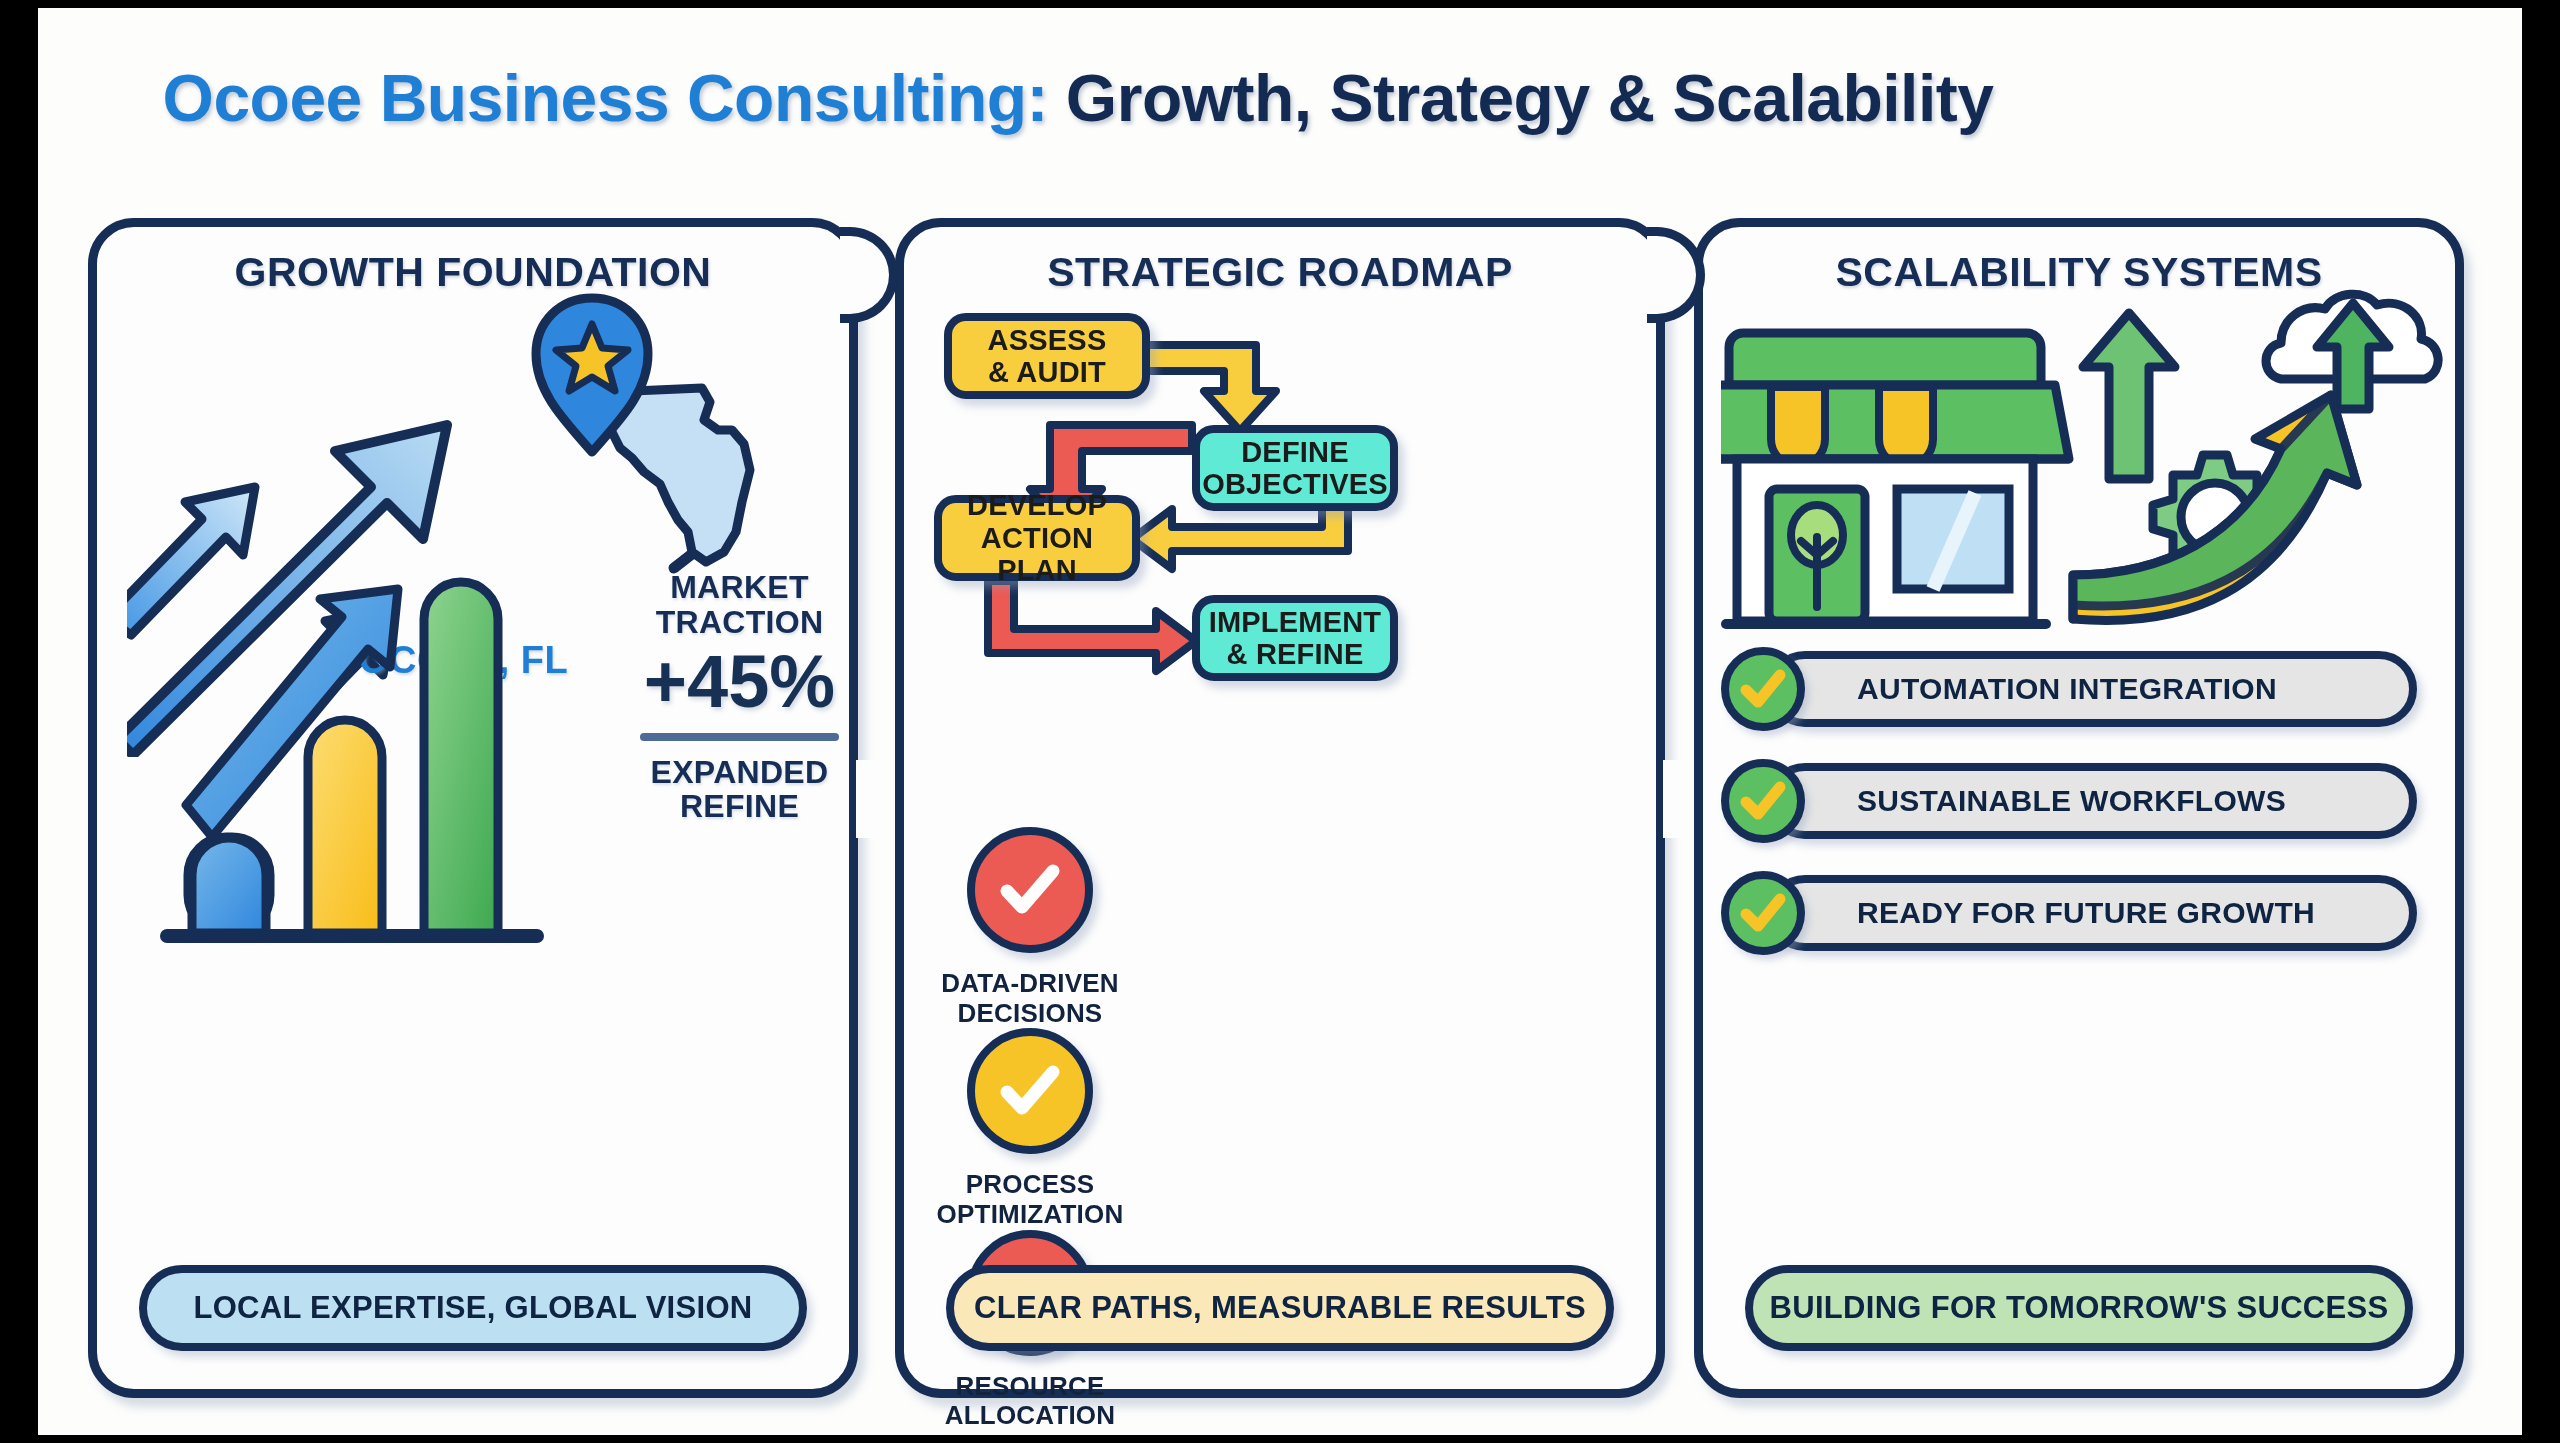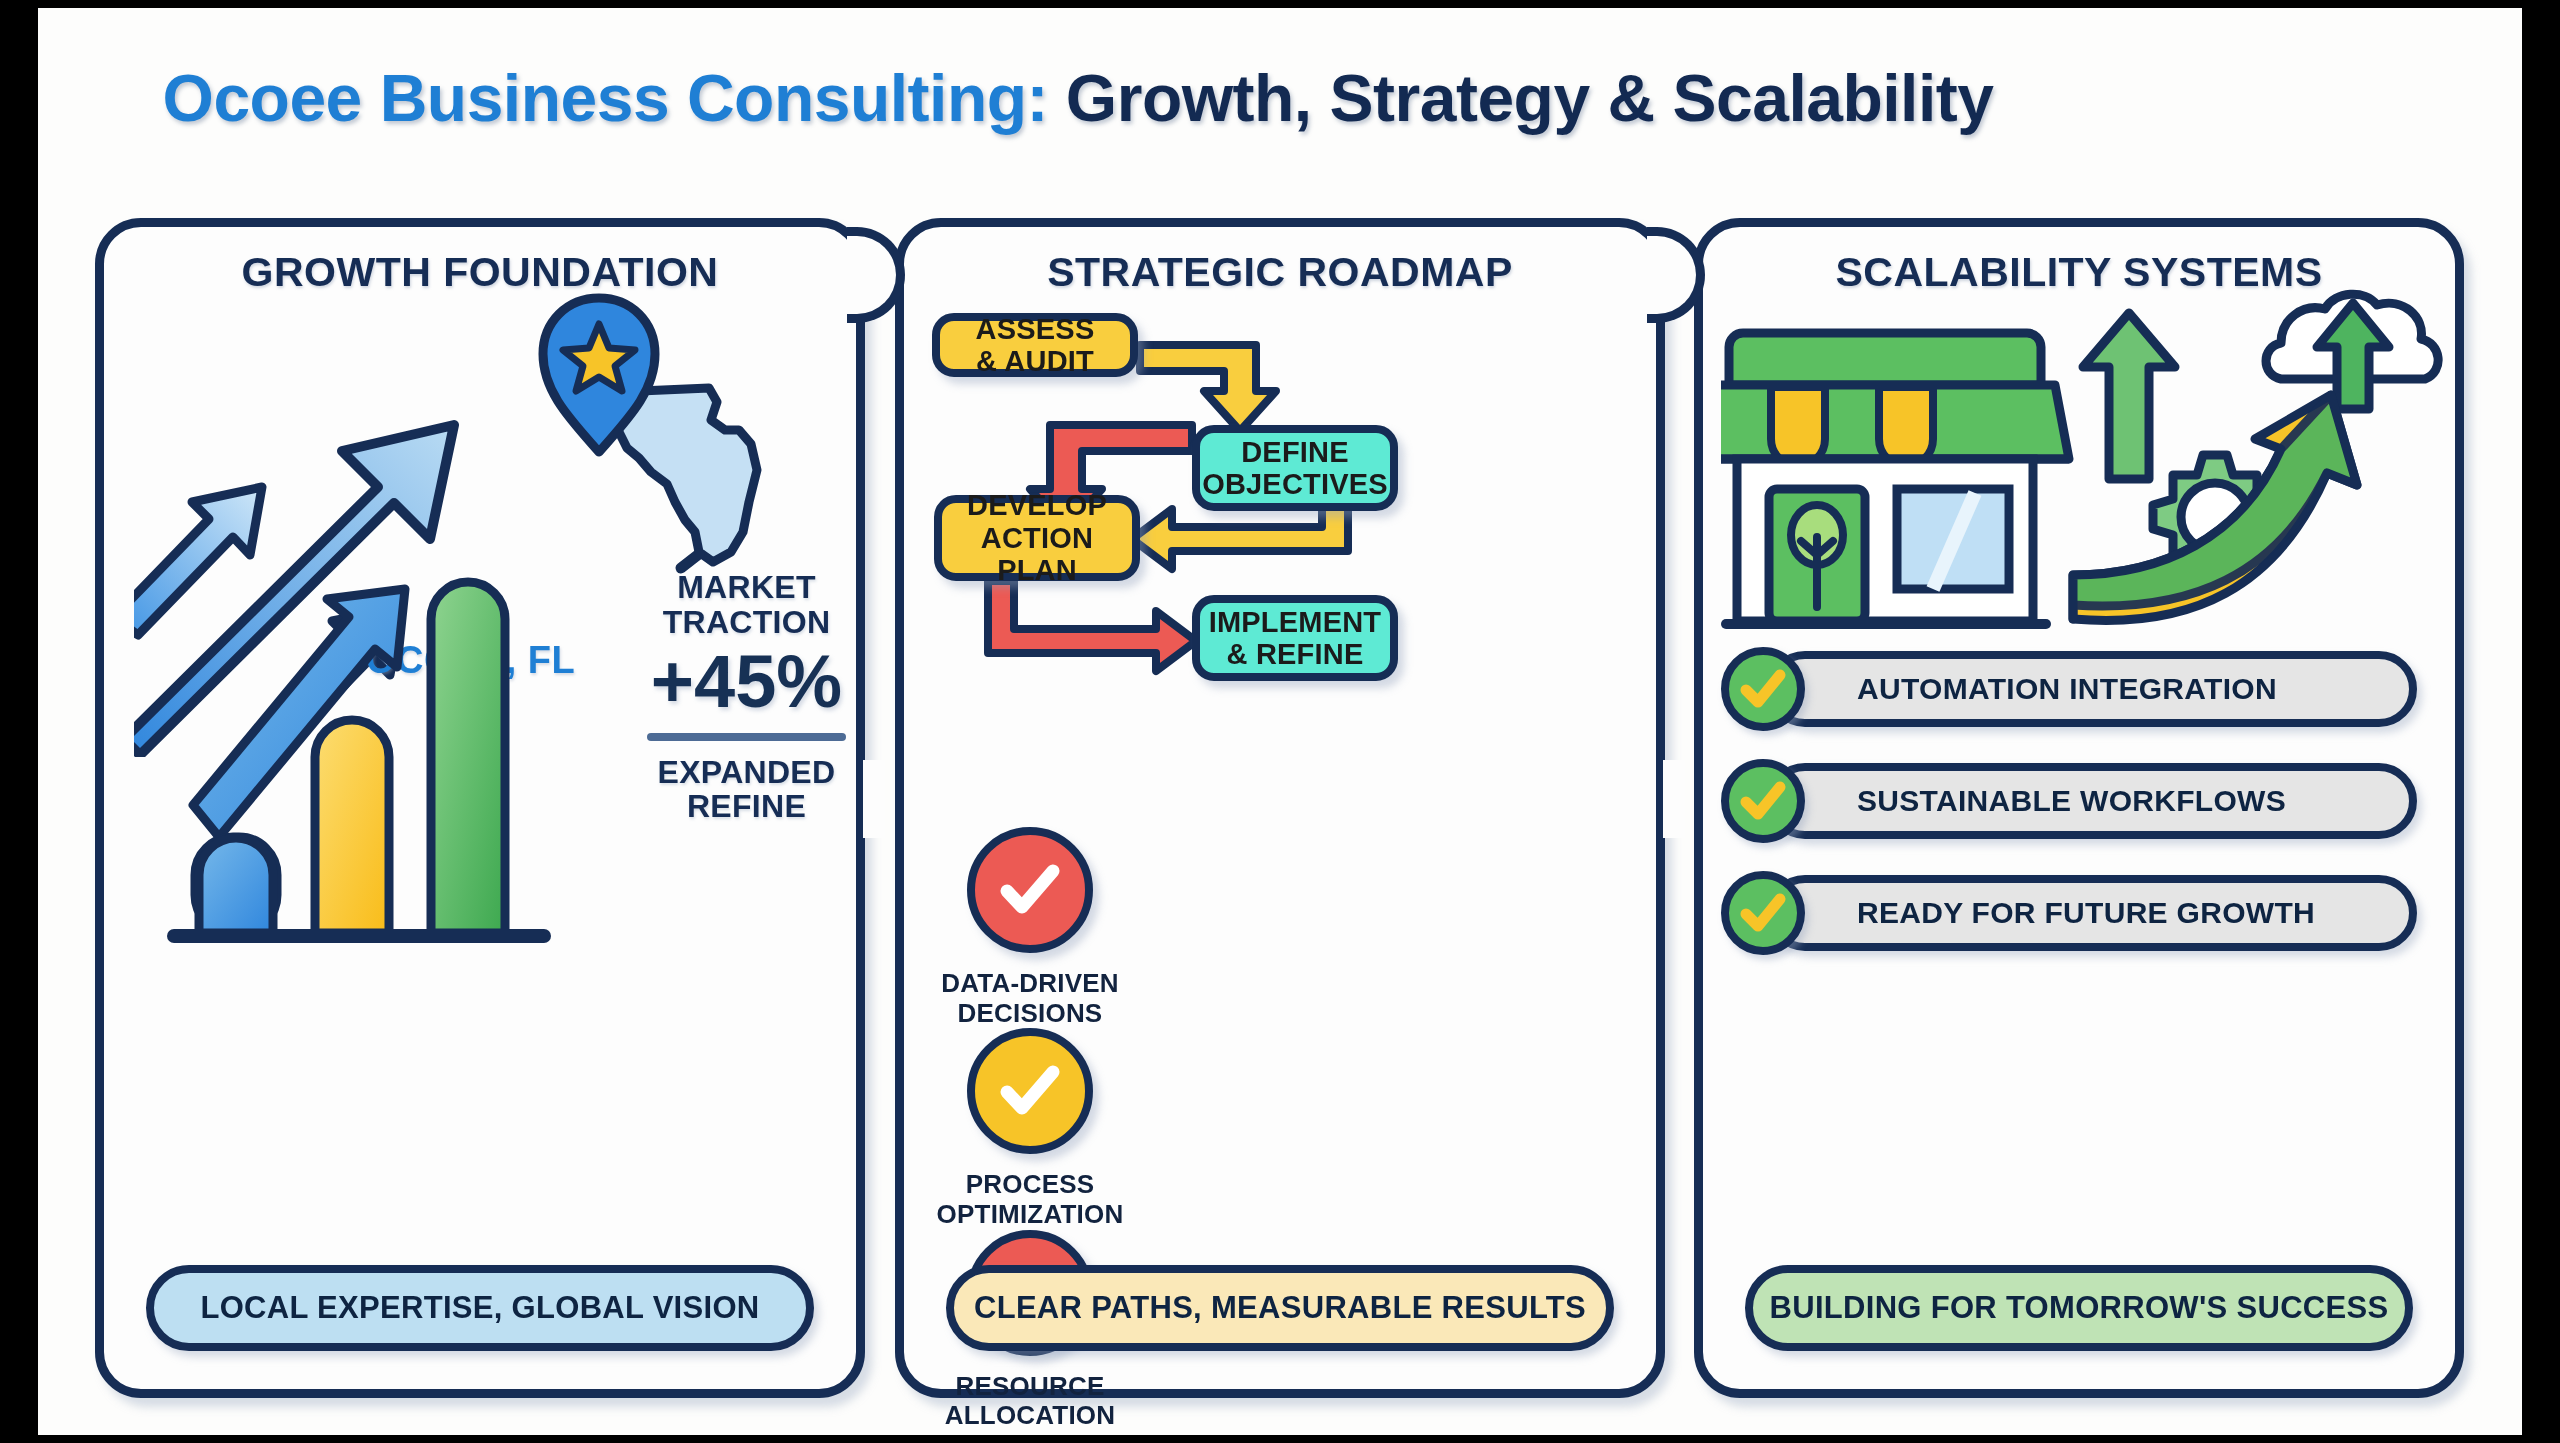--- a/index.html
+++ b/index.html
@@ -37,21 +37,21 @@
   .panel {
     position: absolute;
     top: 210px;
     width: 770px;
     height: 1180px;
     background: #fdfdfd;
     border: 9px solid #162d55;
     border-radius: 46px;
     box-shadow: 7px 9px 10px rgba(150,165,190,.38);
   }
-  #panel-1 { left: 57px; }
+  #panel-1 { left: 50px; }
   #panel-2 { left: 857px; }
   #panel-3 { left: 1656px; }
 
   
   .notch {
     position: absolute;
     width: 58px; height: 96px;
     border: 9px solid #162d55;
     background: #fdfdfd;
     z-index: 5;
@@ -151,21 +151,21 @@
     box-shadow: 6px 7px 8px rgba(150,165,190,.42);
     z-index: 3;
   }
   .fbox span {
     font-size: 29px; font-weight: bold; color: #1b1b1b;
     line-height: 1.12; letter-spacing: .2px;
   }
   .f-yellow { background: #f9ce3e; }
   .f-red    { background: #5eead4; margin-top: 20px; }
 
-  #fb-assess   { left: 28px;  top: 14px;  width: 206px; height: 64px; }
+  #fb-assess   { left: 40px;  top: 14px;  width: 206px; height: 86px; }
   #fb-define   { left: 288px; top: 106px; width: 206px; height: 86px; }
   #fb-develop  { left: 30px;  top: 196px; width: 206px; height: 86px; }
   #fb-implement{ left: 288px; top: 276px; width: 206px; height: 86px; }
 
   
   #checks {
     position: absolute;
     left: 16px; top: 600px; width: 738px;
     display: flex; justify-content: space-around; flex-direction: column;
   }

